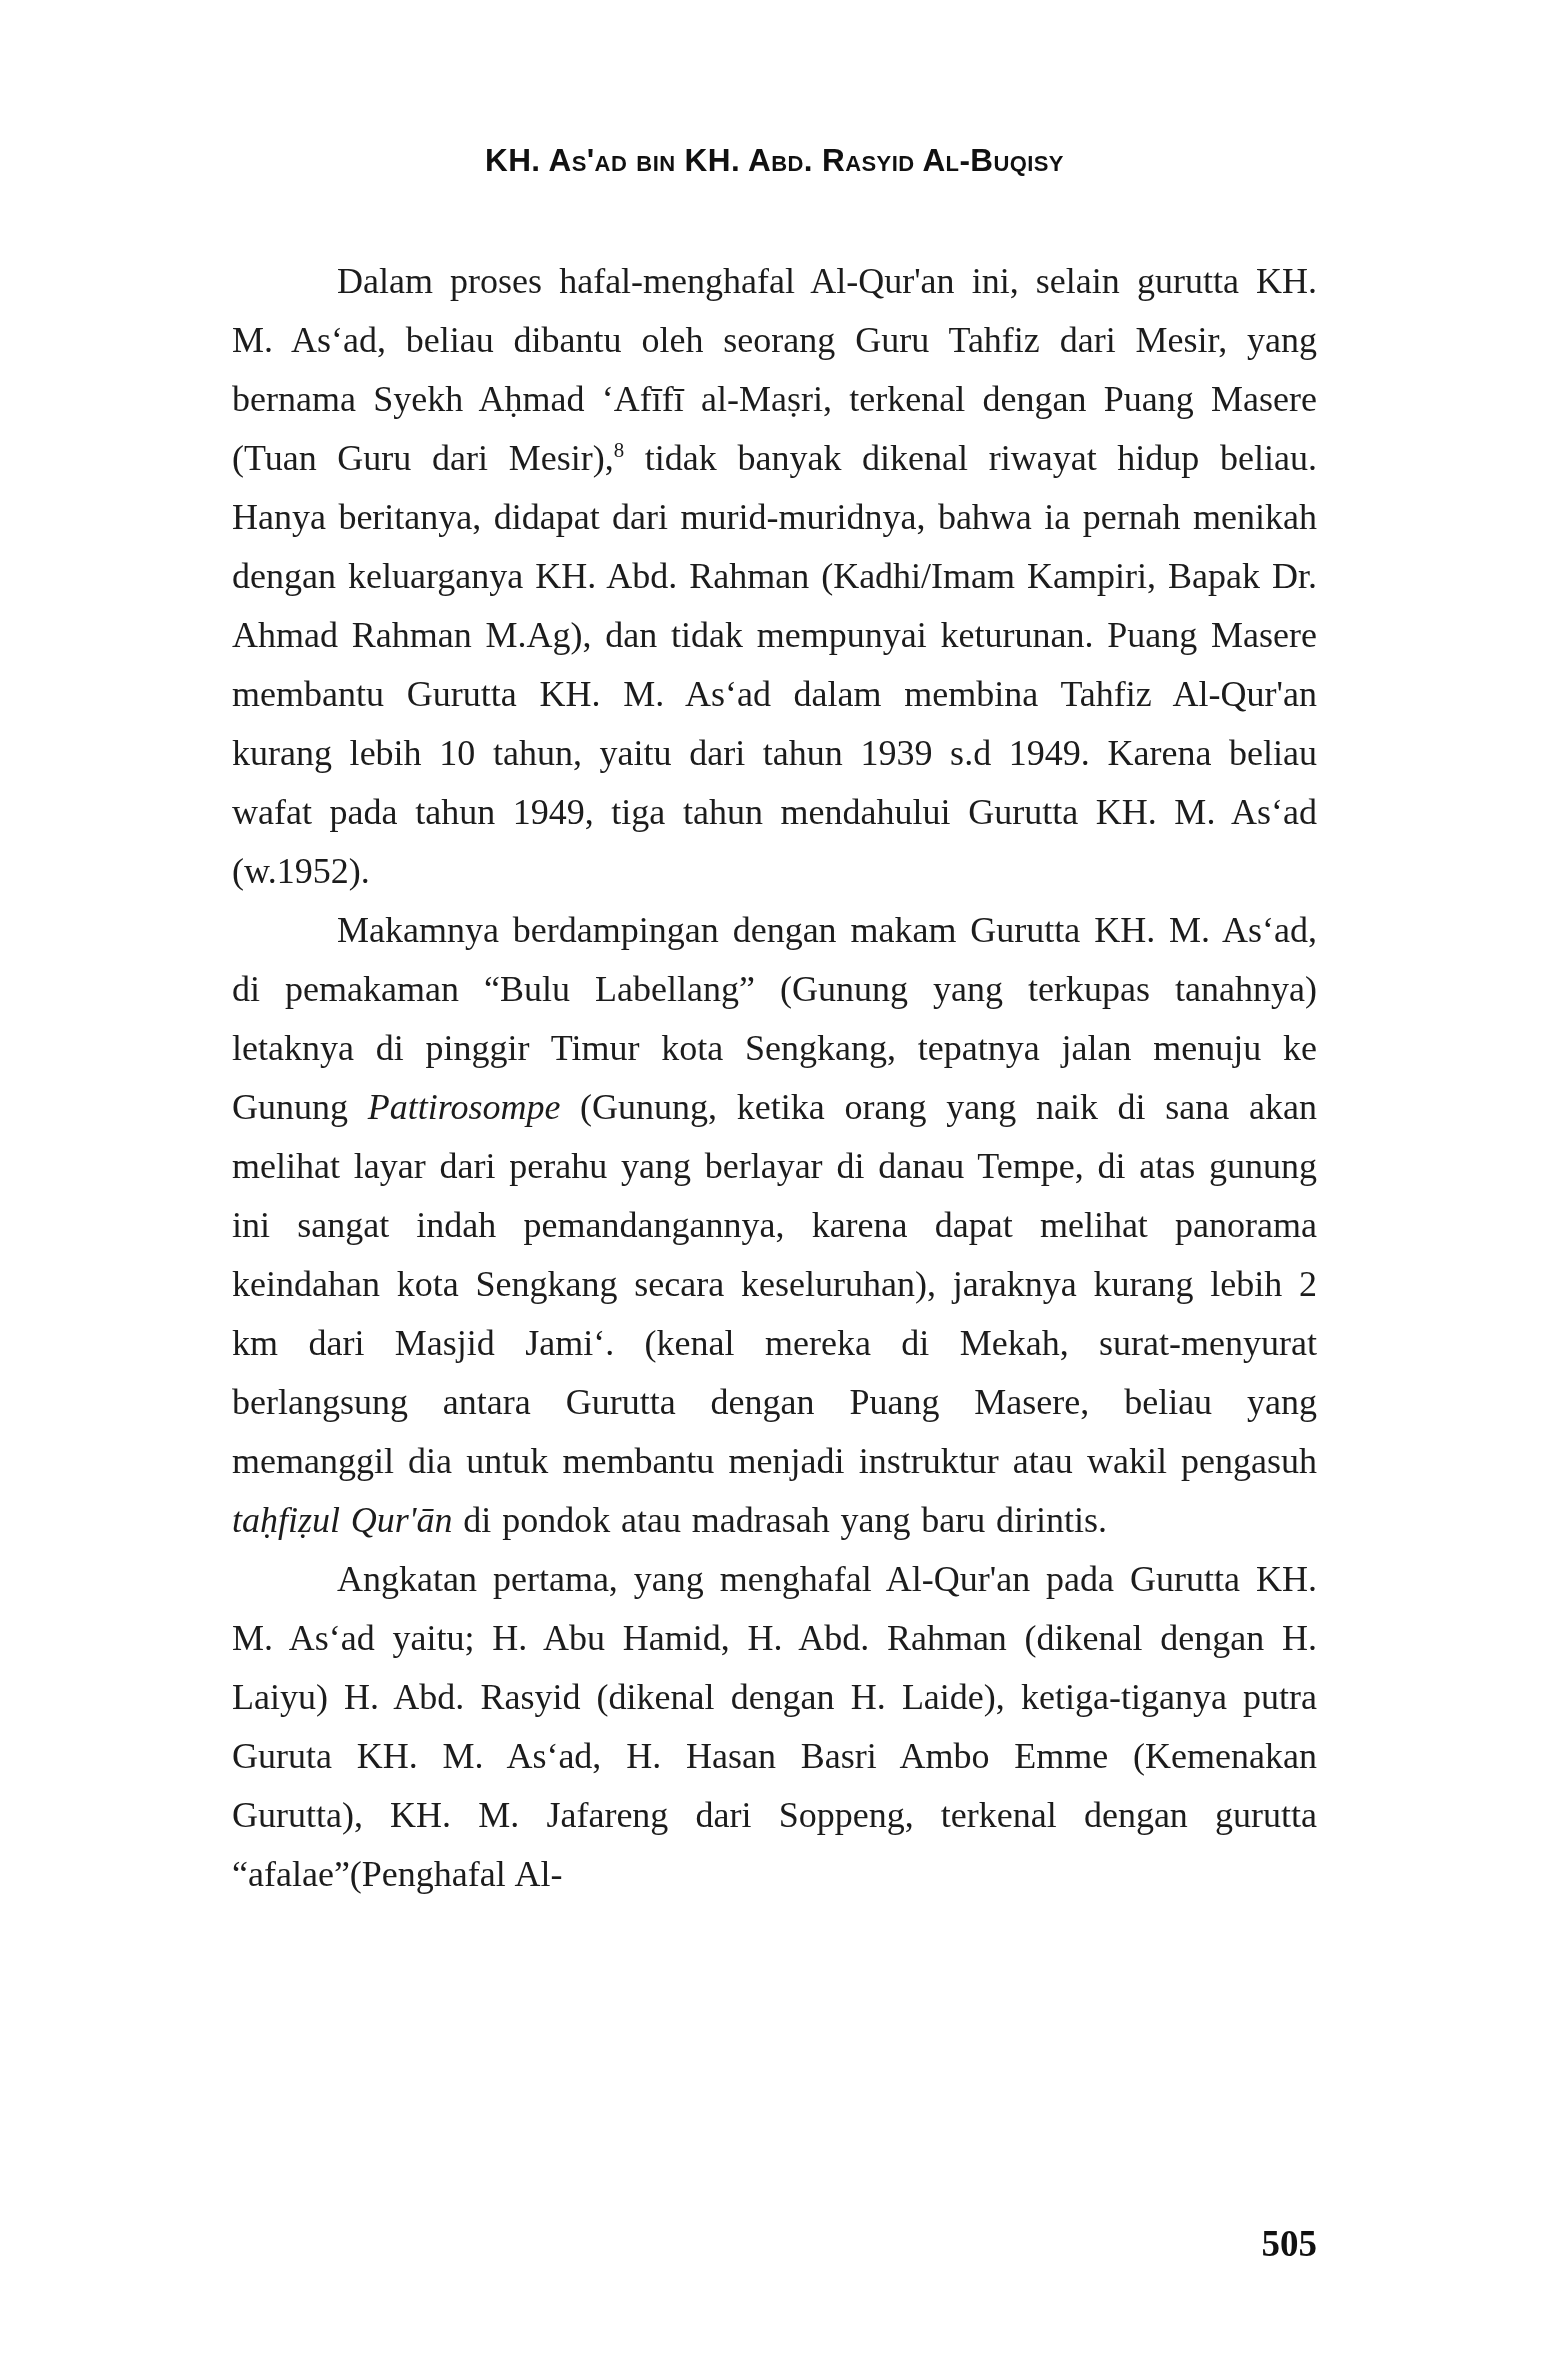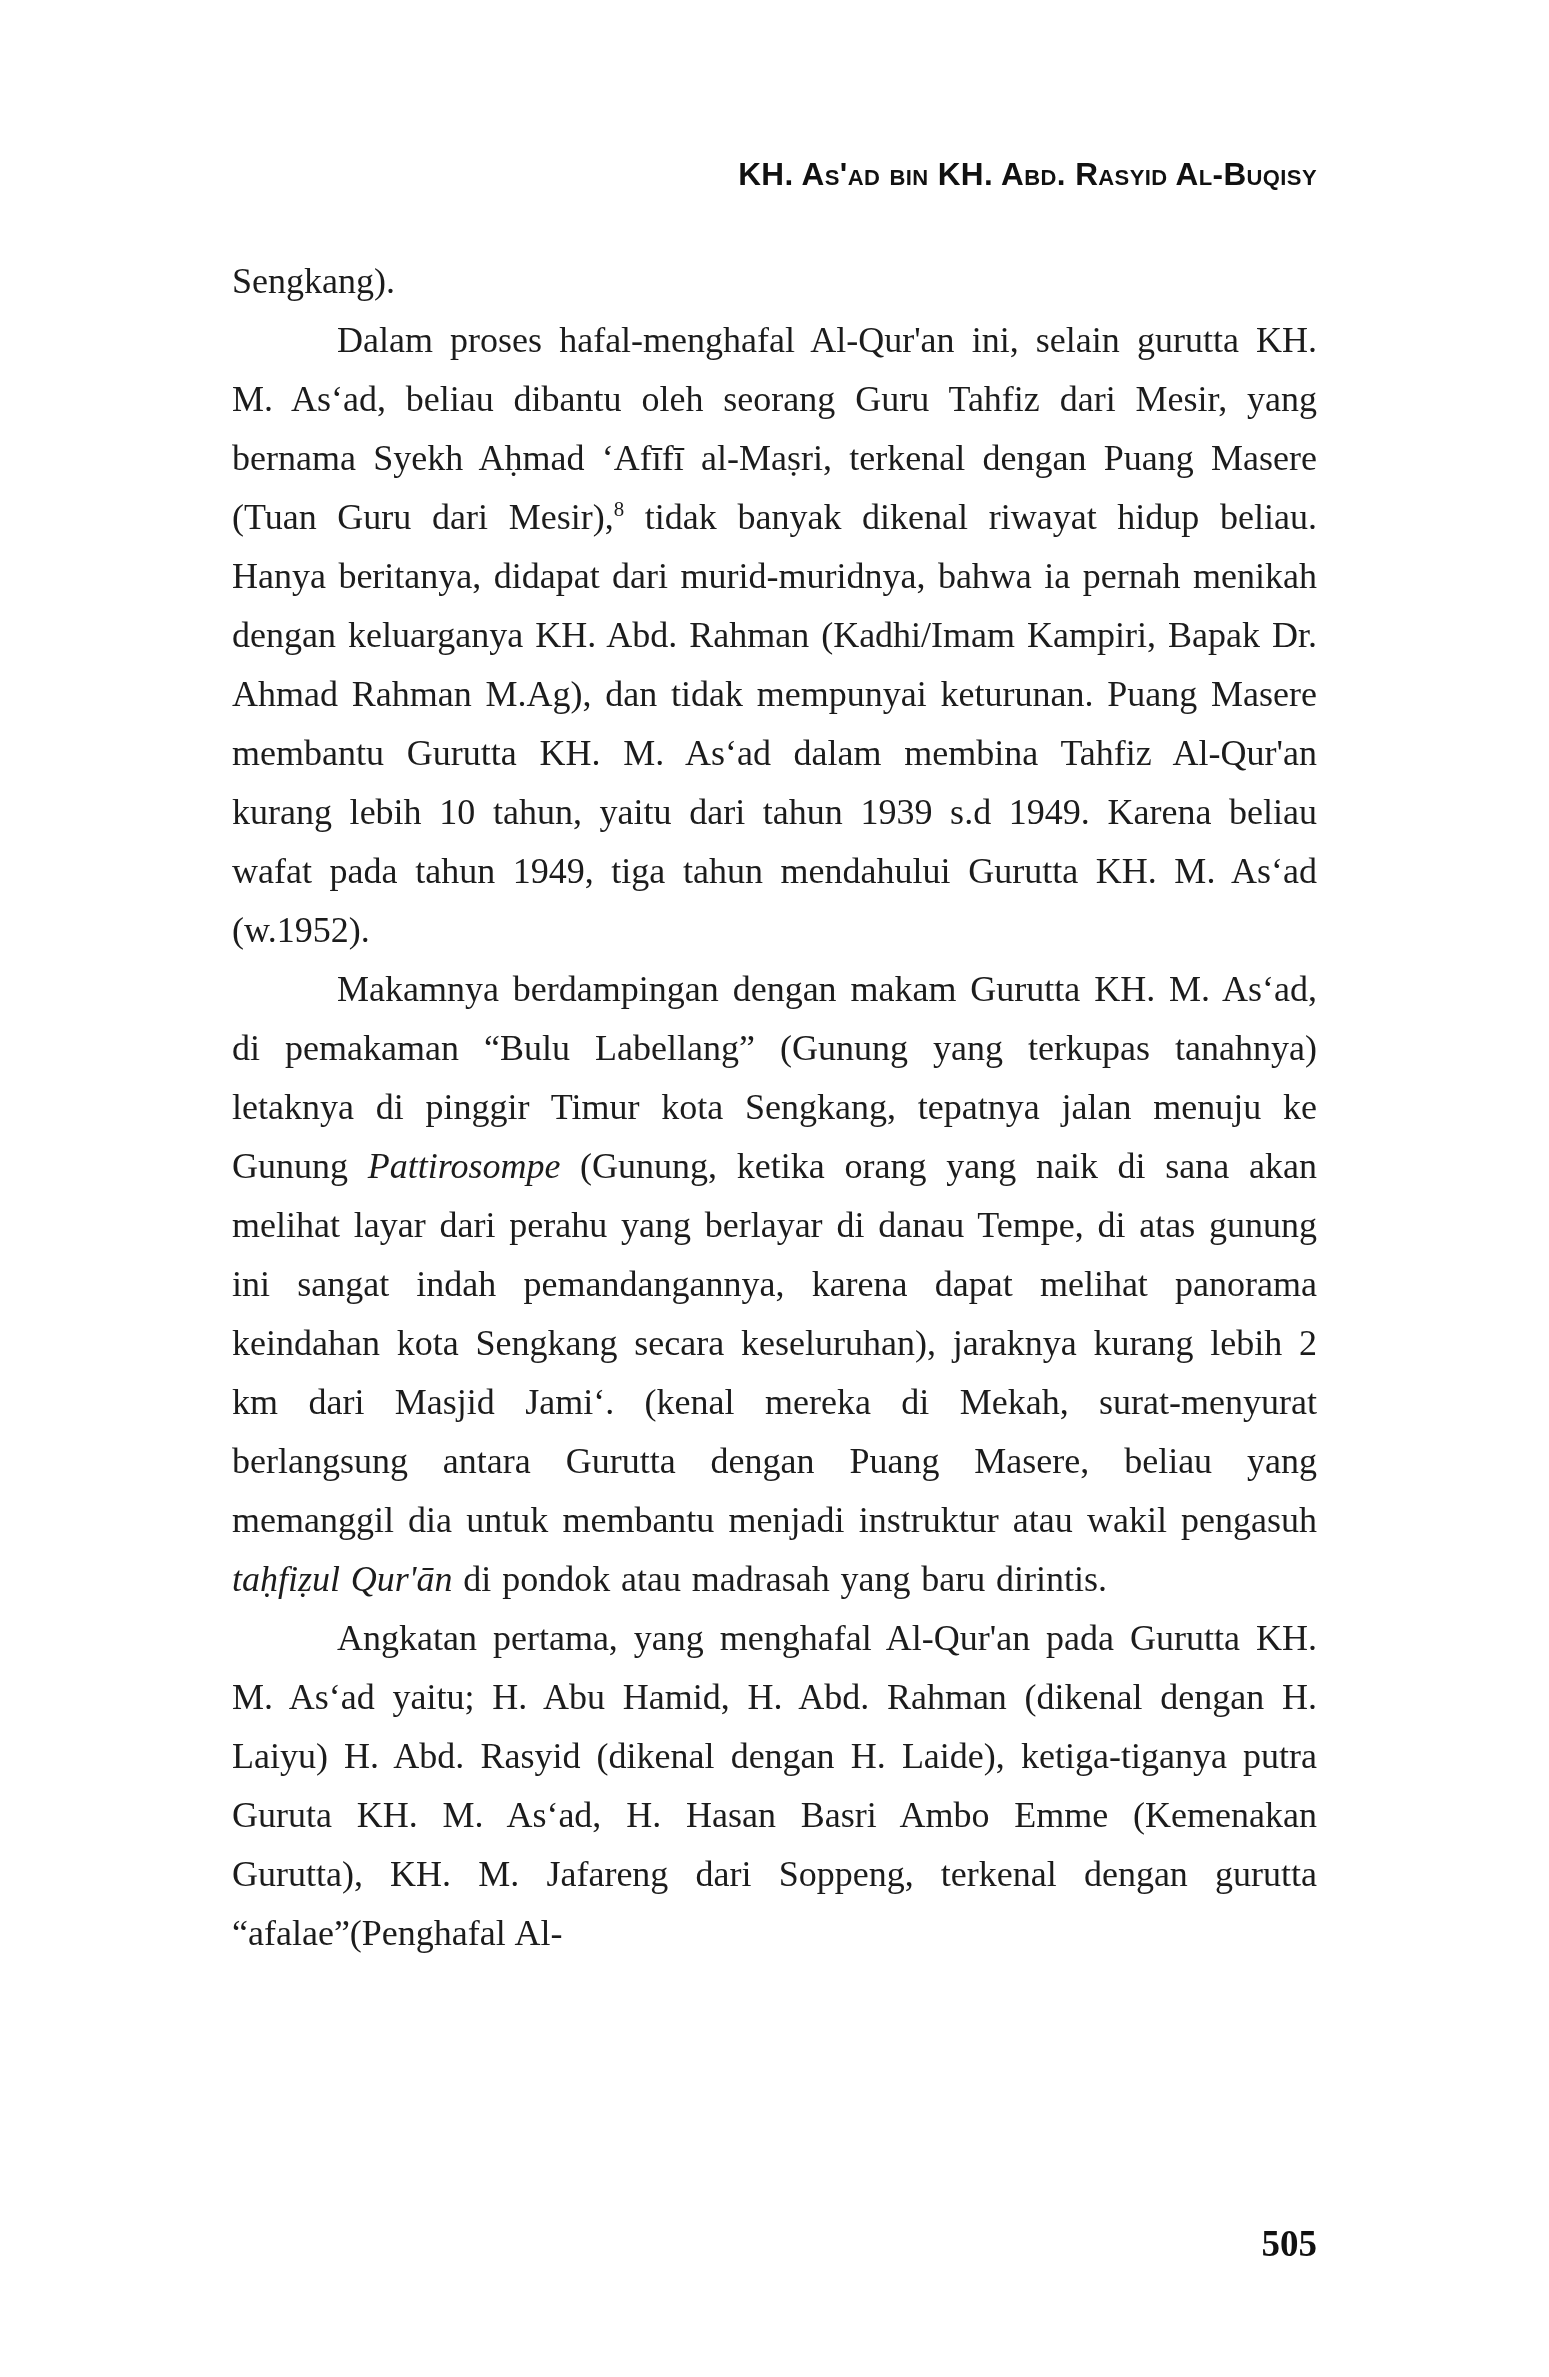--- a/index.html
+++ b/index.html
@@ -17,24 +17,24 @@
   }
   .sheet {
     position: absolute;
     top: 0; left: 0;
     width: 1549px;
     height: 2377px;
     background: #ffffff;
   }
   .running-header {
     position: absolute;
-    top: 156px;
+    top: 142px;
     left: 232px;
     width: 1085px;
-    text-align: right;
+    text-align: center;
     font-family: "Liberation Sans", sans-serif;
     font-weight: 700;
     font-variant: small-caps;
     font-size: 31.5px;
     letter-spacing: 0.4px;
     color: #111111;
     white-space: nowrap;
   }
   .body-text {
     position: absolute;
@@ -73,21 +73,20 @@
     color: #111111;
   }
 </style>
 </head>
 <body>
 
 <div class="sheet">
   <div class="running-header">KH. As'ad bin KH. Abd. Rasyid Al-Buqisy</div>
 
   <div class="body-text">
-      <p class=""><span>Sengkang).</span></p>
       <p class="indent"><span>Dalam proses hafal-menghafal Al-Qur'an ini, selain gurutta KH. M. Asʻad, beliau dibantu oleh seorang Guru Tahfiz dari Mesir, yang bernama Syekh Aḥmad ʻAfīfī al-Maṣri, terkenal dengan Puang Masere (Tuan Guru dari Mesir),</span><sup class="fnref">8</sup><span> tidak banyak dikenal riwayat hidup beliau. Hanya beritanya, didapat dari murid-muridnya, bahwa ia pernah menikah dengan keluarganya KH. Abd. Rahman (Kadhi/Imam Kampiri, Bapak Dr. Ahmad Rahman M.Ag), dan tidak mempunyai keturunan. Puang Masere membantu Gurutta KH. M. Asʻad dalam membina Tahfiz Al-Qur'an kurang lebih 10 tahun, yaitu dari tahun 1939 s.d 1949. Karena beliau wafat pada tahun 1949, tiga tahun mendahului Gurutta KH. M. Asʻad (w.1952).</span></p>
       <p class="indent"><span>Makamnya berdampingan dengan makam Gurutta KH. M. Asʻad, di pemakaman “Bulu Labellang” (Gunung yang terkupas tanahnya) letaknya di pinggir Timur kota Sengkang, tepatnya jalan menuju ke Gunung </span><span class="italic">Pattirosompe</span><span> (Gunung, ketika orang yang naik di sana akan melihat layar dari perahu yang berlayar di danau Tempe, di atas gunung ini sangat indah pemandangannya, karena dapat melihat panorama keindahan kota Sengkang secara keseluruhan), jaraknya kurang lebih 2 km dari Masjid Jamiʻ. (kenal mereka di Mekah, surat-menyurat berlangsung antara Gurutta dengan Puang Masere, beliau yang memanggil dia untuk membantu menjadi instruktur atau wakil pengasuh </span><span class="italic">taḥfiẓul Qur'ān</span><span> di pondok atau madrasah yang baru dirintis.</span></p>
       <p class="indent"><span>Angkatan pertama, yang menghafal Al-Qur'an pada Gurutta KH. M. Asʻad yaitu; H. Abu Hamid, H. Abd. Rahman (dikenal dengan H. Laiyu) H. Abd. Rasyid (dikenal dengan H. Laide), ketiga-tiganya putra Guruta KH. M. Asʻad, H. Hasan Basri Ambo Emme (Kemenakan Gurutta), KH. M. Jafareng dari Soppeng, terkenal dengan gurutta “afalae”(Penghafal Al-</span></p>
     </div>
 
   <div class="page-number">505</div>
 </div>
 
 
 </body></html>

